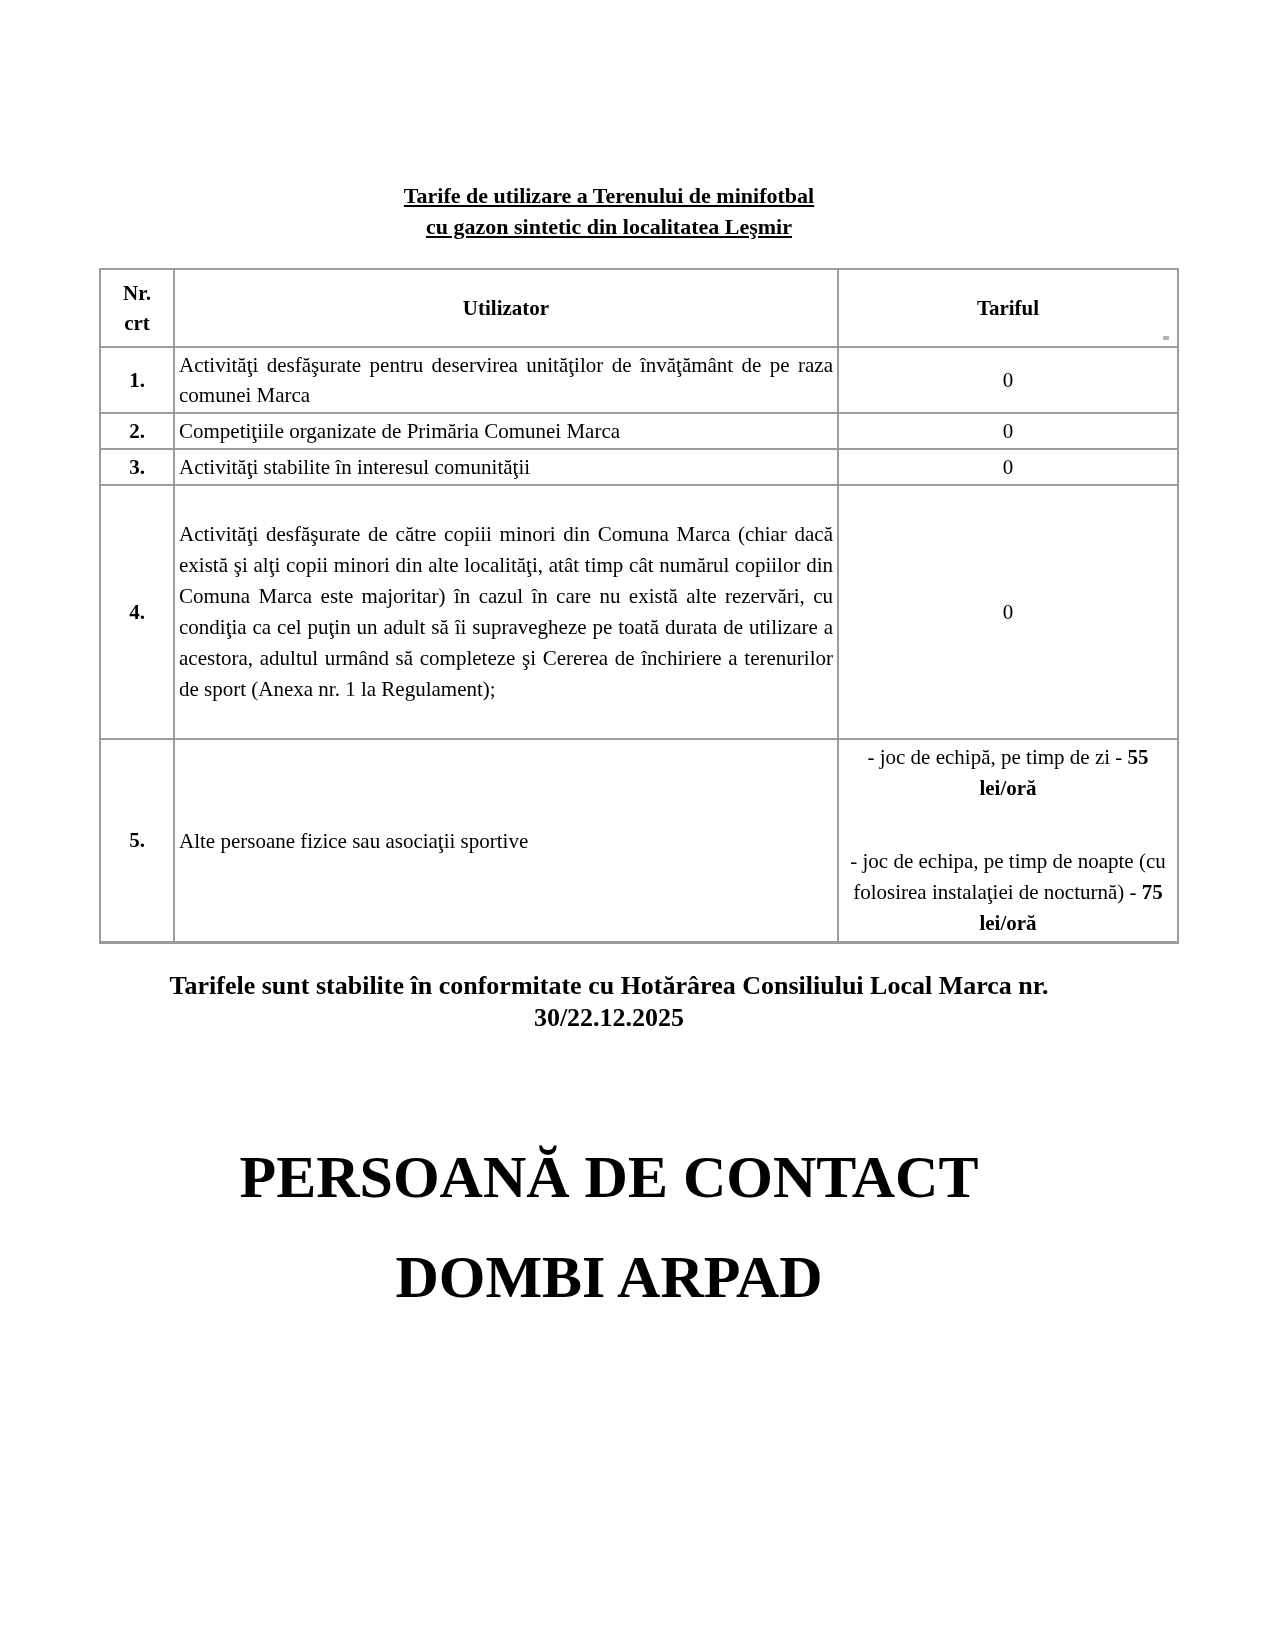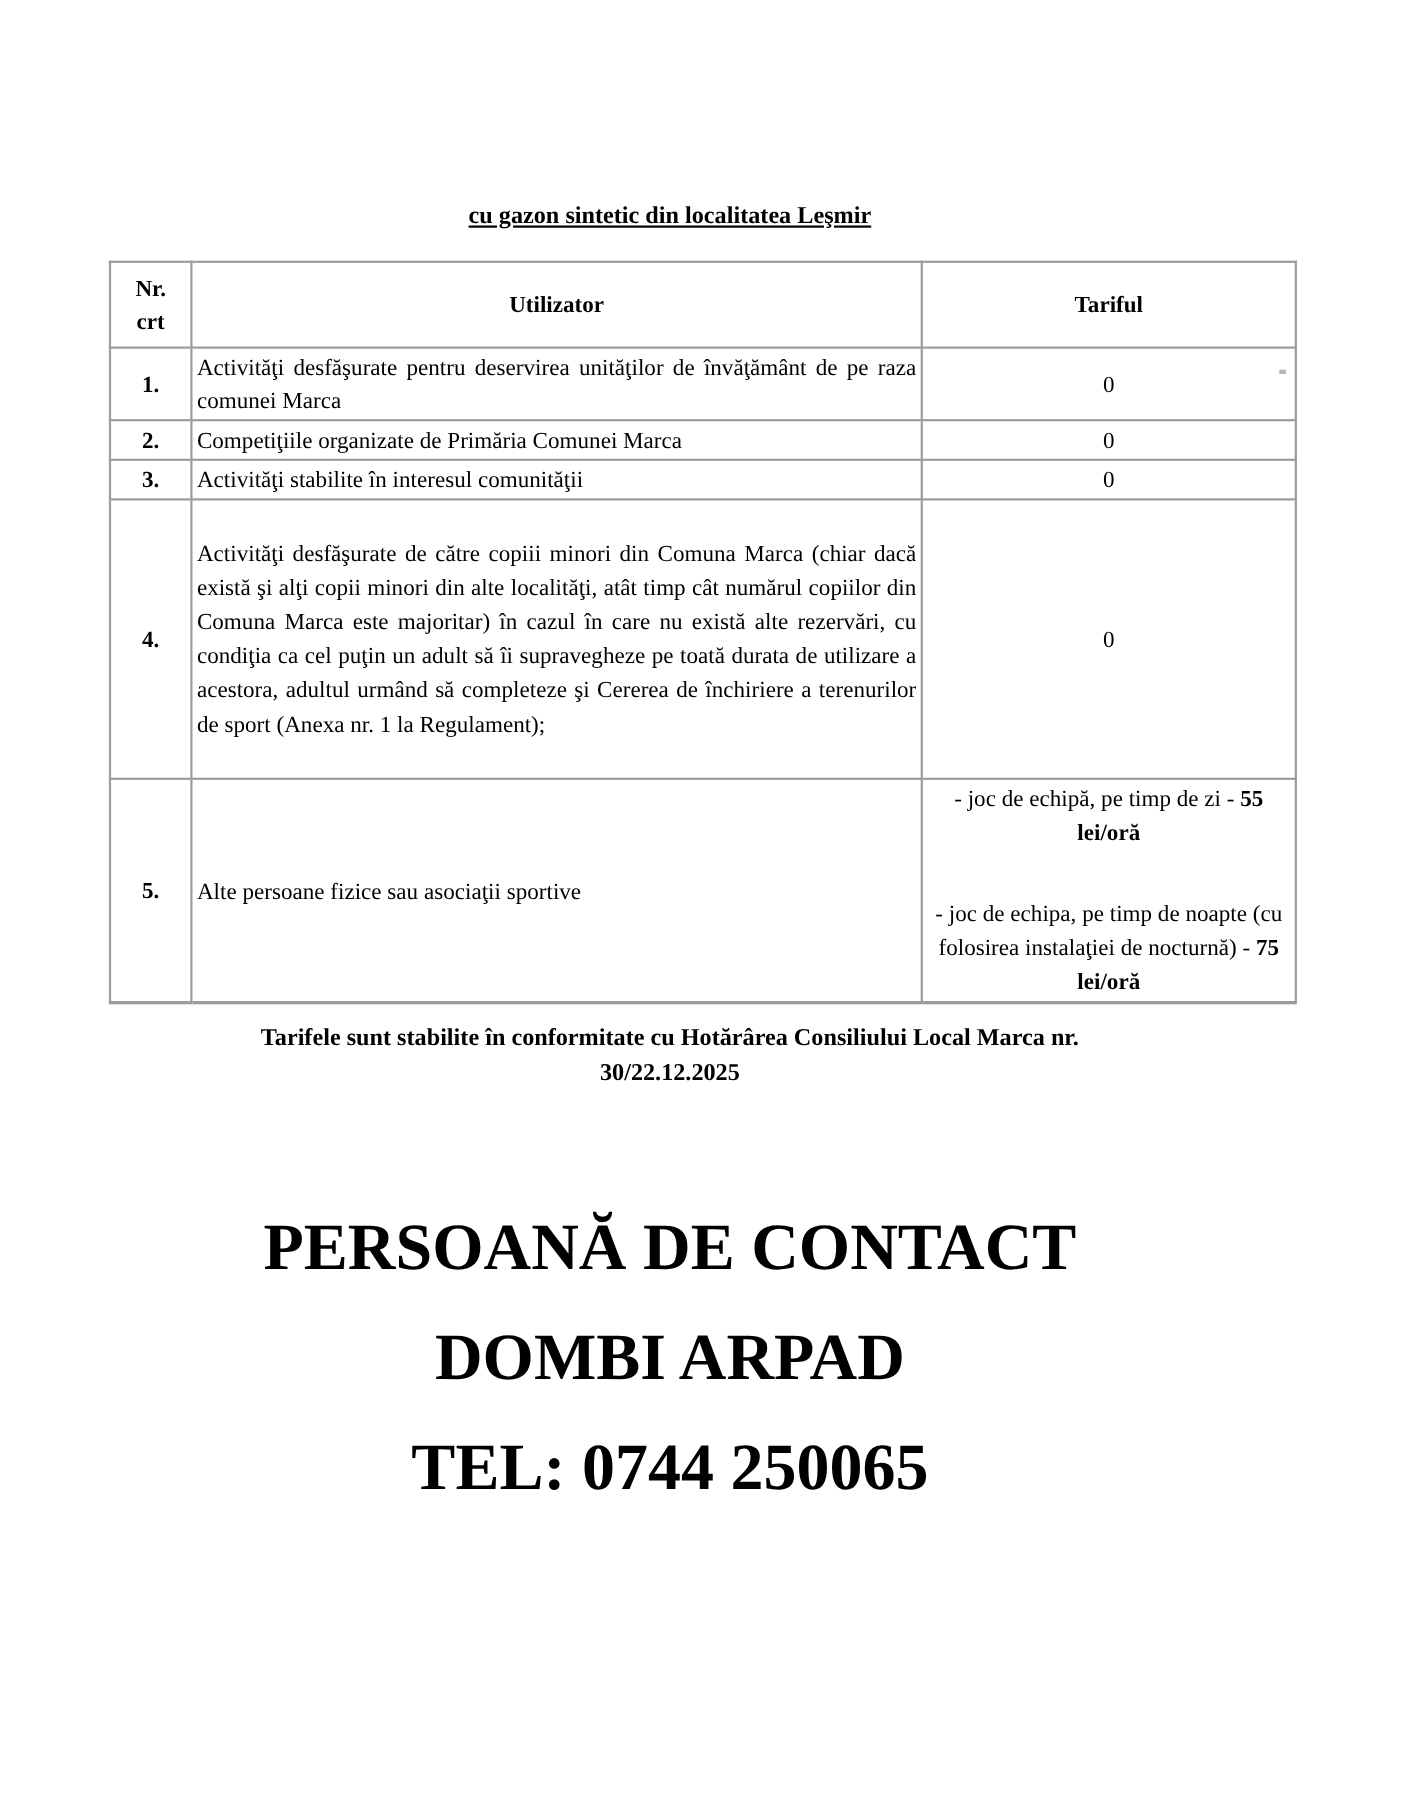--- a/index.html
+++ b/index.html
@@ -88,23 +88,23 @@
     text-align: center;
     vertical-align: top;
     padding: 6px 2px 6px 9px;
     line-height: 31px;
   }
   .tariff-item-night {
     margin-top: 42px;
   }
   .note {
     width: 1020px;
-    margin-top: 14px;
-    text-align: center;
-    font-size: 22px;
+    margin-top: 26px;
+    text-align: center;
+    font-size: 26px;
     font-weight: bold;
     line-height: 32px;
   }
   .contact {
     width: 1020px;
     margin-top: 118px;
     text-align: center;
     font-weight: bold;
   }
   .contact-line {
@@ -121,20 +121,21 @@
     background: #b5b5b5;
   }
 </style>
 </head>
 <body>
 
 <div class="page">
 
   <div class="headings">
     <div class="doc-subtitle">
+      <span class="subtitle-line">Tarife de utilizare a Terenului de minifotbal</span>
       <span class="subtitle-line">cu gazon sintetic din localitatea Leşmir</span>
     </div>
   </div>
 
   <table class="tariff-table">
     <colgroup>
       <col style="width:74px">
       <col style="width:664px">
       <col style="width:340px">
     </colgroup>
@@ -185,18 +186,17 @@
   </table>
 
   <div class="note">
     <span>Tarifele sunt stabilite în conformitate cu Hotărârea Consiliului Local Marca nr.</span><br>
     <span>30/22.12.2025</span>
   </div>
 
   <div class="contact">
     <div class="contact-line">PERSOANĂ DE CONTACT</div>
     <div class="contact-line">DOMBI ARPAD</div>
-    <div class="contact-line">TEL: 0744 250065</div>
   </div>
 
 </div>
 
 <div class="anchor-artifact"></div>
 
 </body></html>

